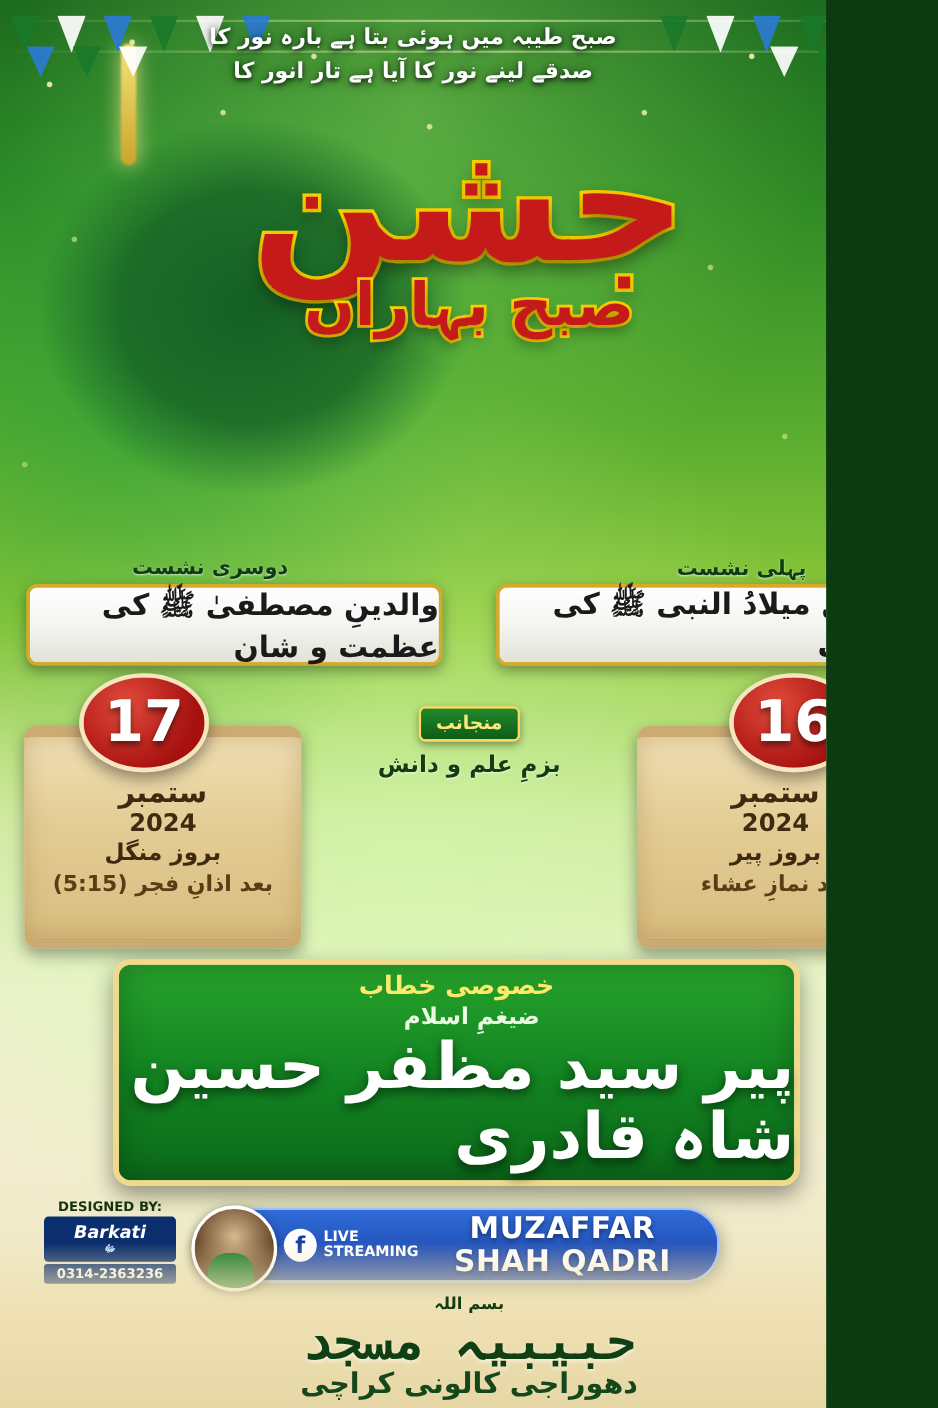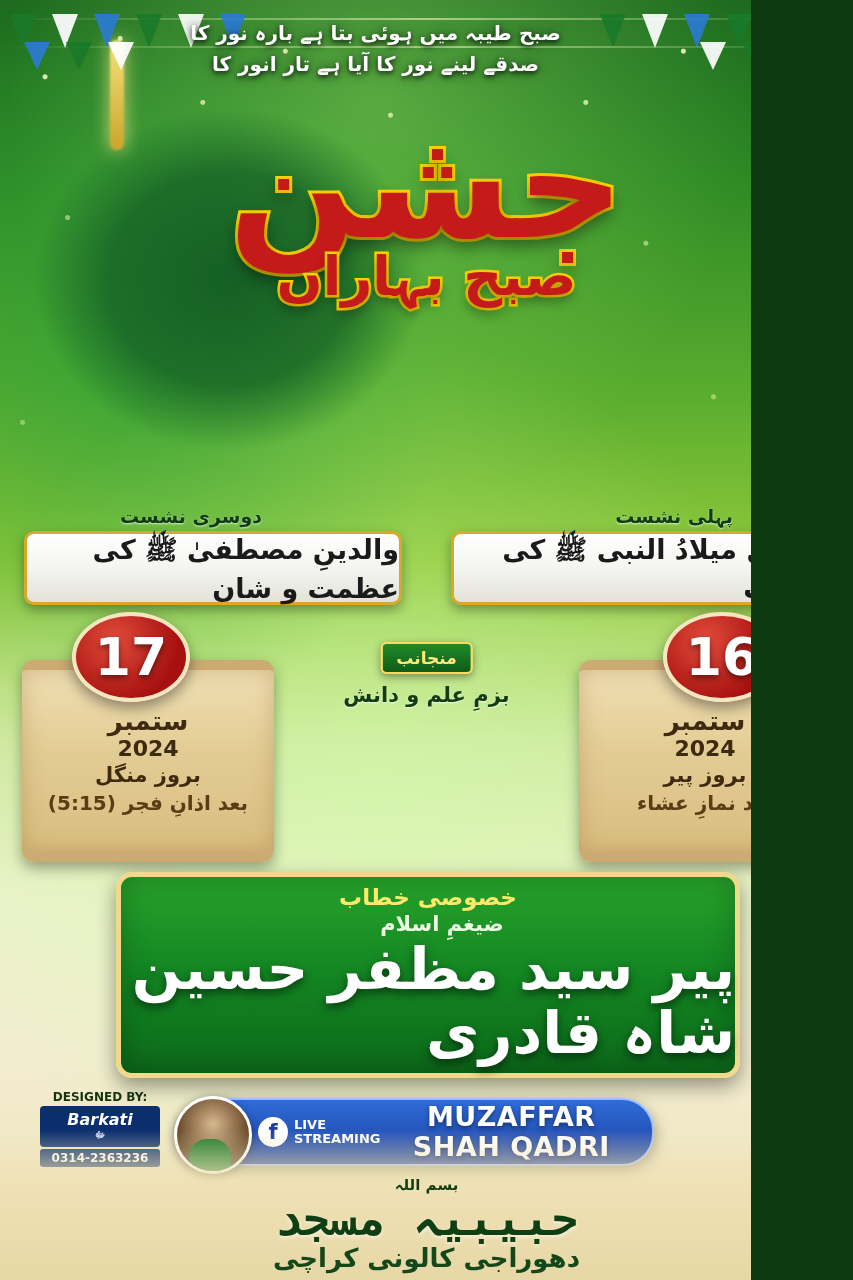--- a/index.html
+++ b/index.html
@@ -150,21 +150,21 @@
   }
   .center-chip{
     position:absolute;left:50%;transform:translateX(-50%);top:22px;
     background:linear-gradient(180deg,#1f8a2a,#0f5c18);
     color:#ffe779;font-size:17px;font-weight:bold;
     padding:4px 14px;border-radius:6px;border:2px solid #ffd95e;
     box-shadow:0 3px 8px rgba(0,0,0,.4);
   }
   
   .speaker{
-    position:absolute;top:872px;left:116px;width:614px;height:196px;
+    position:absolute;top:872px;left:103px;width:614px;height:196px;
     background:linear-gradient(180deg,#27a32b 0%,#138522 50%,#0c6a1a 100%);
     border:5px solid #f0d98b;border-radius:16px;
     box-shadow:0 8px 20px rgba(0,0,0,.4), inset 0 0 30px rgba(0,0,0,.25);
     display:flex;flex-direction:column;align-items:center;justify-content:center;
   }
   .speaker-kicker{color:#ffe96b;font-size:23px;font-weight:bold;margin-bottom:2px;}
   .speaker-title{color:#eafbe0;font-size:21px;font-weight:bold;margin-left:28px;}
   .speaker-name{
     color:#ffffff;font-size:58px;font-weight:bold;line-height:1.1;margin-top:2px;
     text-shadow:0 4px 10px rgba(0,0,0,.55);

